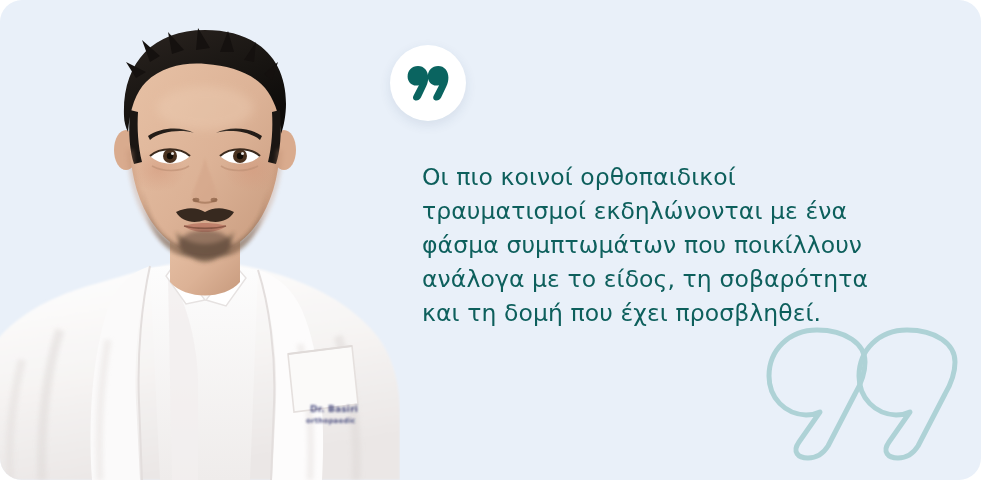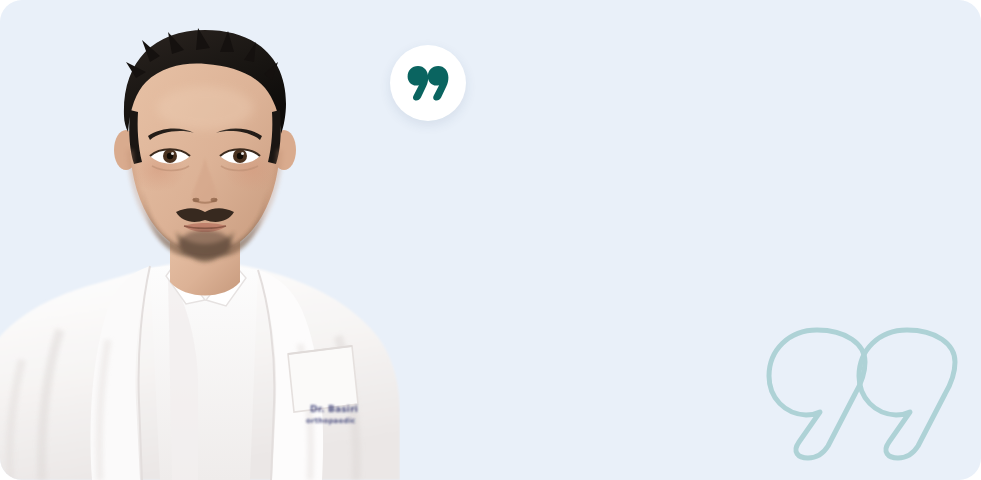--- a/index.html
+++ b/index.html
@@ -332,14 +332,15 @@
                  L 26.8 30.6
                  C 25.3 33.4, 26.8 35.6, 29.4 35.6
                  C 31.5 35.6, 33 34.7, 34.1 32.6
                  L 39.3 21.6
                  C 40.8 18.4, 41.4 15.6, 41.4 12.6
                  C 41.4 5.9, 37.3 1, 31.2 1 Z"></path>
       </g>
     </svg>
   </div>
 
+  <p class="quote-text">Οι πιο κοινοί ορθοπαιδικοί τραυματισμοί εκδηλώνονται με ένα φάσμα συμπτωμάτων που ποικίλλουν ανάλογα με το είδος, τη σοβαρότητα και τη δομή που έχει προσβληθεί.</p>
 
 </div>
 
 </body></html>

